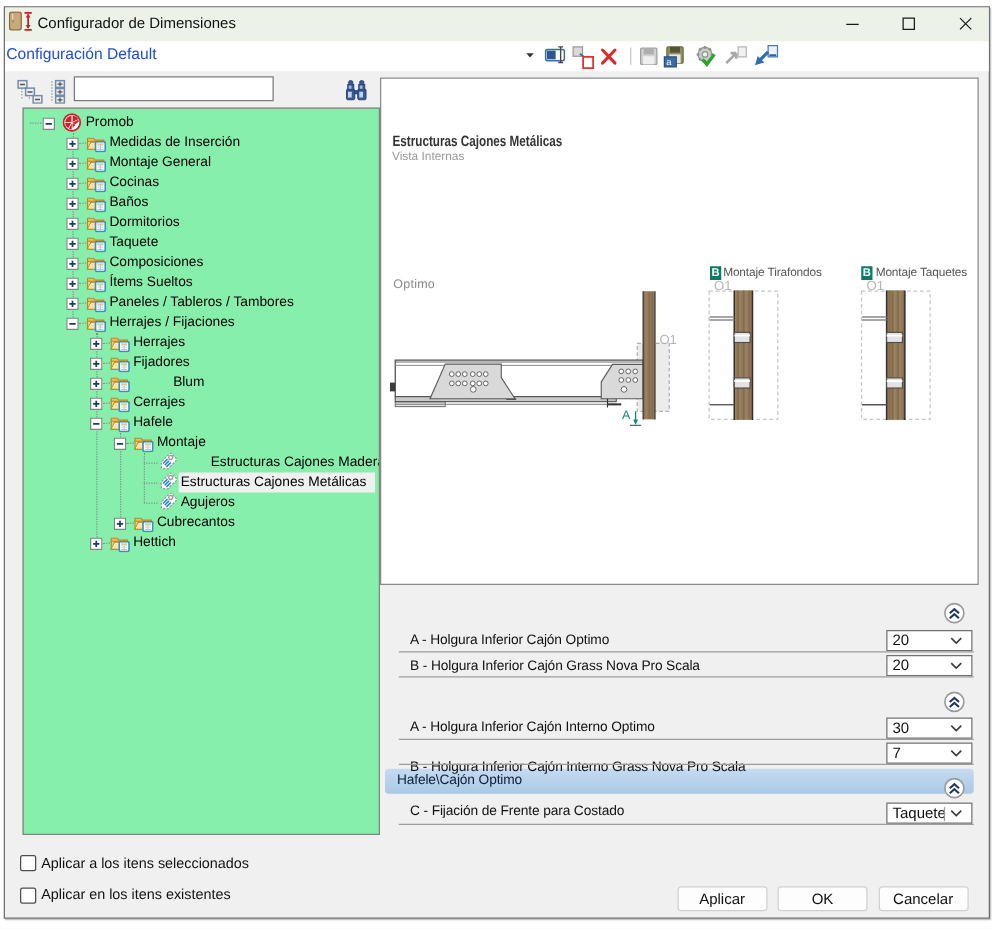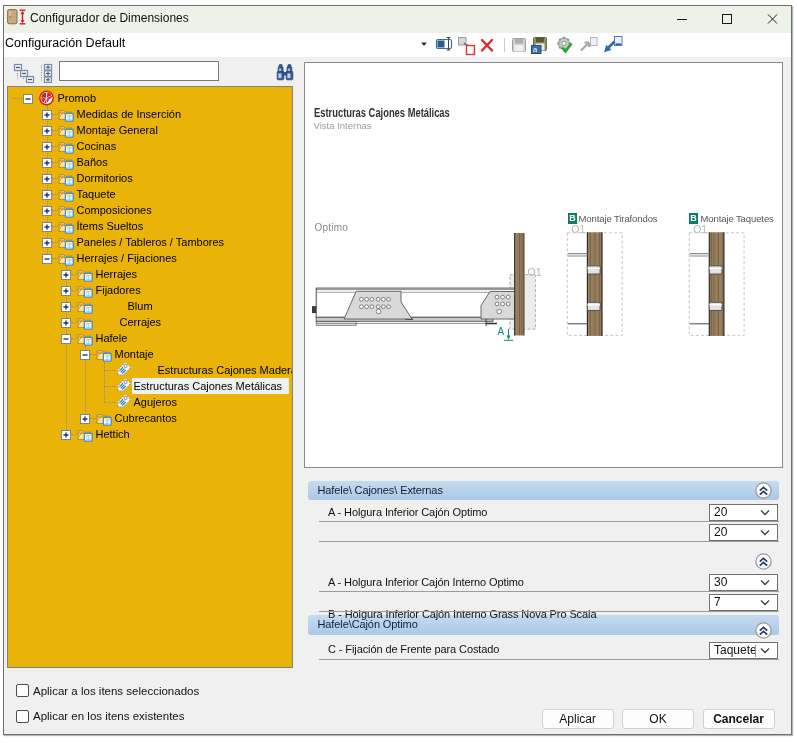--- a/index.html
+++ b/index.html
@@ -2,21 +2,21 @@
 <html><head>
 <meta charset="utf-8">
 <style>
   html,body{margin:0;padding:0;}
   body{width:797px;height:743px;background:#fff;font-family:"Liberation Sans",sans-serif;position:relative;overflow:hidden;}
   .abs{position:absolute;white-space:nowrap;}
   #dlg{position:absolute;left:3px;top:5px;width:787px;height:728px;border:1px solid #6f6f6f;background:#f0f0f0;box-shadow:1px 1px 1px #b5b5b5;}
   #titlebar{position:absolute;left:0;top:0;width:787px;height:27px;background:#ecf2e8;}
   #menurow{position:absolute;left:0;top:27px;width:787px;height:24px;background:#fff;}
   .ttl{font-size:12px;color:#111;}
-  #treepanel{position:absolute;left:3px;top:80px;width:284px;height:580px;border:1px solid #828282;background:#eab308;overflow:hidden;}
+  #treepanel{position:absolute;left:14px;top:80px;width:284px;height:580px;border:1px solid #828282;background:#86efac;overflow:hidden;}
   #prevpanel{position:absolute;left:300px;top:55.5px;width:477px;height:404.5px;border:1px solid #898989;background:#fff;}
   .bar{position:absolute;left:303.5px;width:471.5px;height:19.5px;background:linear-gradient(#c5dbf0,#aac9e6);border-radius:3px;}
   .bartxt{font-size:11px;color:#0c1e38;line-height:19.5px;padding-left:10px;letter-spacing:-0.1px;}
   .rowtxt{position:absolute;left:324px;font-size:11px;color:#111;letter-spacing:-0.1px;}
   .sep{position:absolute;left:315px;width:460px;height:1px;background:#9c9c9c;}
   .combo{position:absolute;left:705px;width:63px;height:15px;background:#fff;border:1px solid #707070;font-size:12px;color:#111;padding-left:4px;line-height:15px;}
   .cbx{position:absolute;left:11.5px;width:11px;height:11px;border:1px solid #4d4d4d;border-radius:2px;background:#fff;}
   .cbl{position:absolute;left:29px;font-size:11.5px;color:#111;}
   .btn{position:absolute;width:70px;height:18px;background:#fdfdfd;border:1px solid #d0d0d0;border-radius:3px;text-align:center;font-size:12px;color:#111;line-height:18px;}
   .trow{position:absolute;height:16px;line-height:16px;font-size:11px;color:#000;white-space:nowrap;}
@@ -83,21 +83,21 @@
     </g>
   </svg>
 
   <svg class="abs" style="left:672px;top:7px;" width="110" height="12" viewBox="0 0 110 12">
     <g stroke="#1a1a1a" stroke-width="1" fill="none">
       <path d="M1 6.5 L11 6.5"></path>
       <rect x="46.5" y="1.5" width="9" height="9"></rect>
       <path d="M92 1.5 L101 10.5 M101 1.5 L92 10.5"></path>
     </g>
   </svg>
-  <div class="abs" style="left:1px;top:30.3px;font-size:12.5px;color:#000000;">Configuración Default</div>
+  <div class="abs" style="left:1px;top:30.3px;font-size:12.5px;color:#1d4ed8;">Configuración Default</div>
 
   <svg class="abs" style="left:414px;top:28px;" width="220" height="22" viewBox="0 0 220 22">
     <path d="M3 8.5 L9 8.5 L6 12 Z" fill="#333"></path>
 
     <g>
       <rect x="18.5" y="5.5" width="15" height="9" rx="1.5" fill="#fff" stroke="#3c6ea5" stroke-width="1.2"></rect>
       <rect x="19.5" y="6.5" width="7" height="7" fill="#2c5a8c"></rect>
       <path d="M30.5 3.5 L30.5 16 M28.6 3.5 L32.4 3.5 M28.6 16 L32.4 16" stroke="#444" stroke-width="1.1" fill="none"></path>
     </g>
 
@@ -350,21 +350,21 @@
 <div class="hdot" style="left:63.0px;top:235px;width:5.5px;"></div>
 <svg class="ebox" style="left:52.5px;top:230.5px;" width="10" height="10" viewBox="0 0 10 10">
           <rect x="0.5" y="0.5" width="9" height="9" fill="#fff" stroke="#848484"></rect>
           <g stroke="#1e3a66" stroke-width="1.4">
             <path d="M2.5 5 h5 M5 2.5 v5"></path>
           </g>
         </svg>
 <svg class="ticon" style="left:68.5px;top:227px;" width="16" height="16">
           <use href="#ic-folder"></use>
         </svg>
-<div class="trow" style="left:87.5px;top:227px;margin-left:24px;">Cerrajes</div>
+<div class="trow" style="left:87.5px;top:227px;">Cerrajes</div>
 <div class="hdot" style="left:63.0px;top:251px;width:5.5px;"></div>
 <svg class="ebox" style="left:52.5px;top:246.5px;" width="10" height="10" viewBox="0 0 10 10">
           <rect x="0.5" y="0.5" width="9" height="9" fill="#fff" stroke="#848484"></rect>
           <g stroke="#1e3a66" stroke-width="1.4">
             <path d="M2.5 5 h5"></path>
           </g>
         </svg>
 <svg class="ticon" style="left:68.5px;top:243px;" width="16" height="16">
           <use href="#ic-folder"></use>
         </svg>
@@ -514,41 +514,39 @@
         <path d="M384.7 190.6 L404.3 190.6 M384.7 193 L404.3 193" stroke="#8a8a8a" stroke-width="1.1"></path>
         <rect x="404.3" y="202.9" width="12.6" height="8.1" fill="#e3e3e3" stroke="#4d4d4d" stroke-width="0.9"></rect>
         <path d="M404.3 205.4 L416.9 205.4" stroke="#fff" stroke-width="1.4"></path>
         <rect x="404.3" y="239.3" width="12.6" height="8.1" fill="#e3e3e3" stroke="#4d4d4d" stroke-width="0.9"></rect>
         <path d="M404.3 241.8 L416.9 241.8" stroke="#fff" stroke-width="1.4"></path>
         <path d="M384.7 260.8 L404.3 260.8" stroke="#555" stroke-width="1.1"></path>
       </g>
     </svg>
   </div>
 
-  <div class="bar" style="top:474.5px;">
-      <div class="bartxt">Hafele\ Cajones\  Externas</div>
-    </div>
   <div class="bar" style="top:609px;">
       <div class="bartxt">Hafele\Cajón Optimo</div>
     </div>
   <svg class="abs" style="left:751px;top:476px;" width="18" height="18" viewBox="0 0 18 18">
       <circle cx="8.5" cy="8.5" r="7.6" fill="#fff" stroke="#9a9a9a" stroke-width="1.3"></circle>
       <path d="M4.8 8.6 L8.5 5.4 L12.2 8.6 M4.8 12.6 L8.5 9.4 L12.2 12.6" fill="none" stroke="#1d3964" stroke-width="1.7"></path>
     </svg>
   <svg class="abs" style="left:751px;top:546.5px;" width="18" height="18" viewBox="0 0 18 18">
       <circle cx="8.5" cy="8.5" r="7.6" fill="#fff" stroke="#9a9a9a" stroke-width="1.3"></circle>
       <path d="M4.8 8.6 L8.5 5.4 L12.2 8.6 M4.8 12.6 L8.5 9.4 L12.2 12.6" fill="none" stroke="#1d3964" stroke-width="1.7"></path>
     </svg>
   <svg class="abs" style="left:751px;top:615.5px;" width="18" height="18" viewBox="0 0 18 18">
       <circle cx="8.5" cy="8.5" r="7.6" fill="#fff" stroke="#9a9a9a" stroke-width="1.3"></circle>
       <path d="M4.8 8.6 L8.5 5.4 L12.2 8.6 M4.8 12.6 L8.5 9.4 L12.2 12.6" fill="none" stroke="#1d3964" stroke-width="1.7"></path>
     </svg>
 
   <div class="rowtxt" style="top:500px;">A - Holgura Inferior Cajón Optimo</div>
   <div class="sep" style="top:514.5px;"></div>
+  <div class="rowtxt" style="top:521px;">B - Holgura Inferior Cajón Grass Nova Pro Scala</div>
   <div class="sep" style="top:534.5px;"></div>
   <div class="rowtxt" style="top:570px;">A - Holgura Inferior Cajón Interno Optimo</div>
   <div class="sep" style="top:584.5px;"></div>
   <div class="rowtxt" style="top:602px;">B - Holgura Inferior Cajón Interno Grass Nova Pro Scala</div>
   <div class="sep" style="top:605px;"></div>
   <div class="rowtxt" style="top:637px;">C - Fijación de Frente para Costado</div>
   <div class="sep" style="top:652.5px;"></div>
 
   <div class="combo" style="top:497.5px;">20</div>
   <div class="combo" style="top:517.7px;">20</div>
@@ -571,14 +569,14 @@
       <path d="M1 1.5 L5 5.5 L9 1.5" fill="none" stroke="#3c3c3c" stroke-width="1.3"></path>
     </svg>
 
   <div class="cbx" style="top:678px;"></div>
   <div class="cbl" style="top:678.5px;">Aplicar a los itens seleccionados</div>
   <div class="cbx" style="top:703.5px;"></div>
   <div class="cbl" style="top:704px;">Aplicar en los itens existentes</div>
 
   <div class="btn" style="left:537.7px;top:703.4px;">Aplicar</div>
   <div class="btn" style="left:618px;top:703.4px;">OK</div>
-  <div class="btn" style="left:698.5px;top:703.4px;font-weight:bold;">Cancelar</div>
+  <div class="btn" style="left:698.5px;top:703.4px;">Cancelar</div>
 </div>
 
 </body></html>

